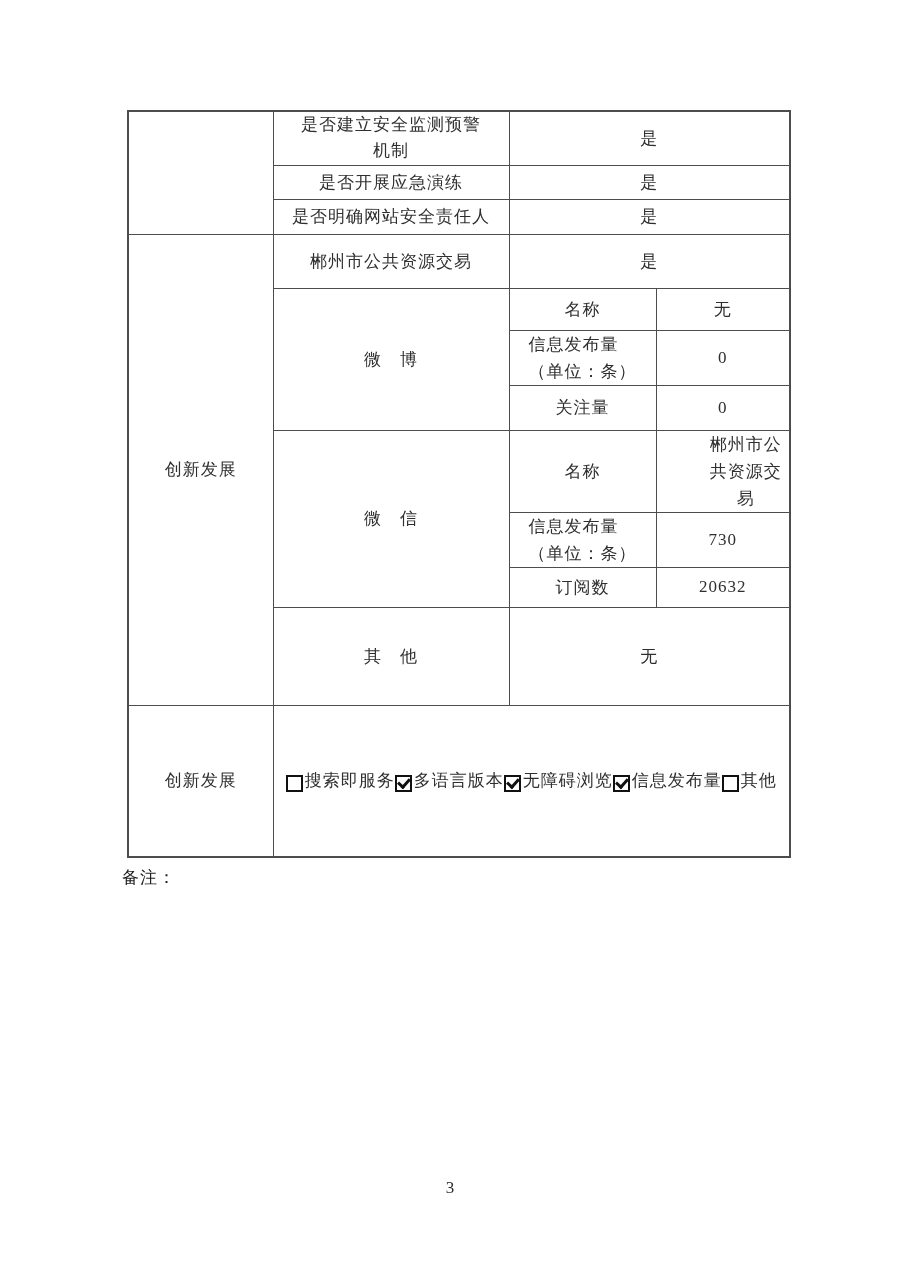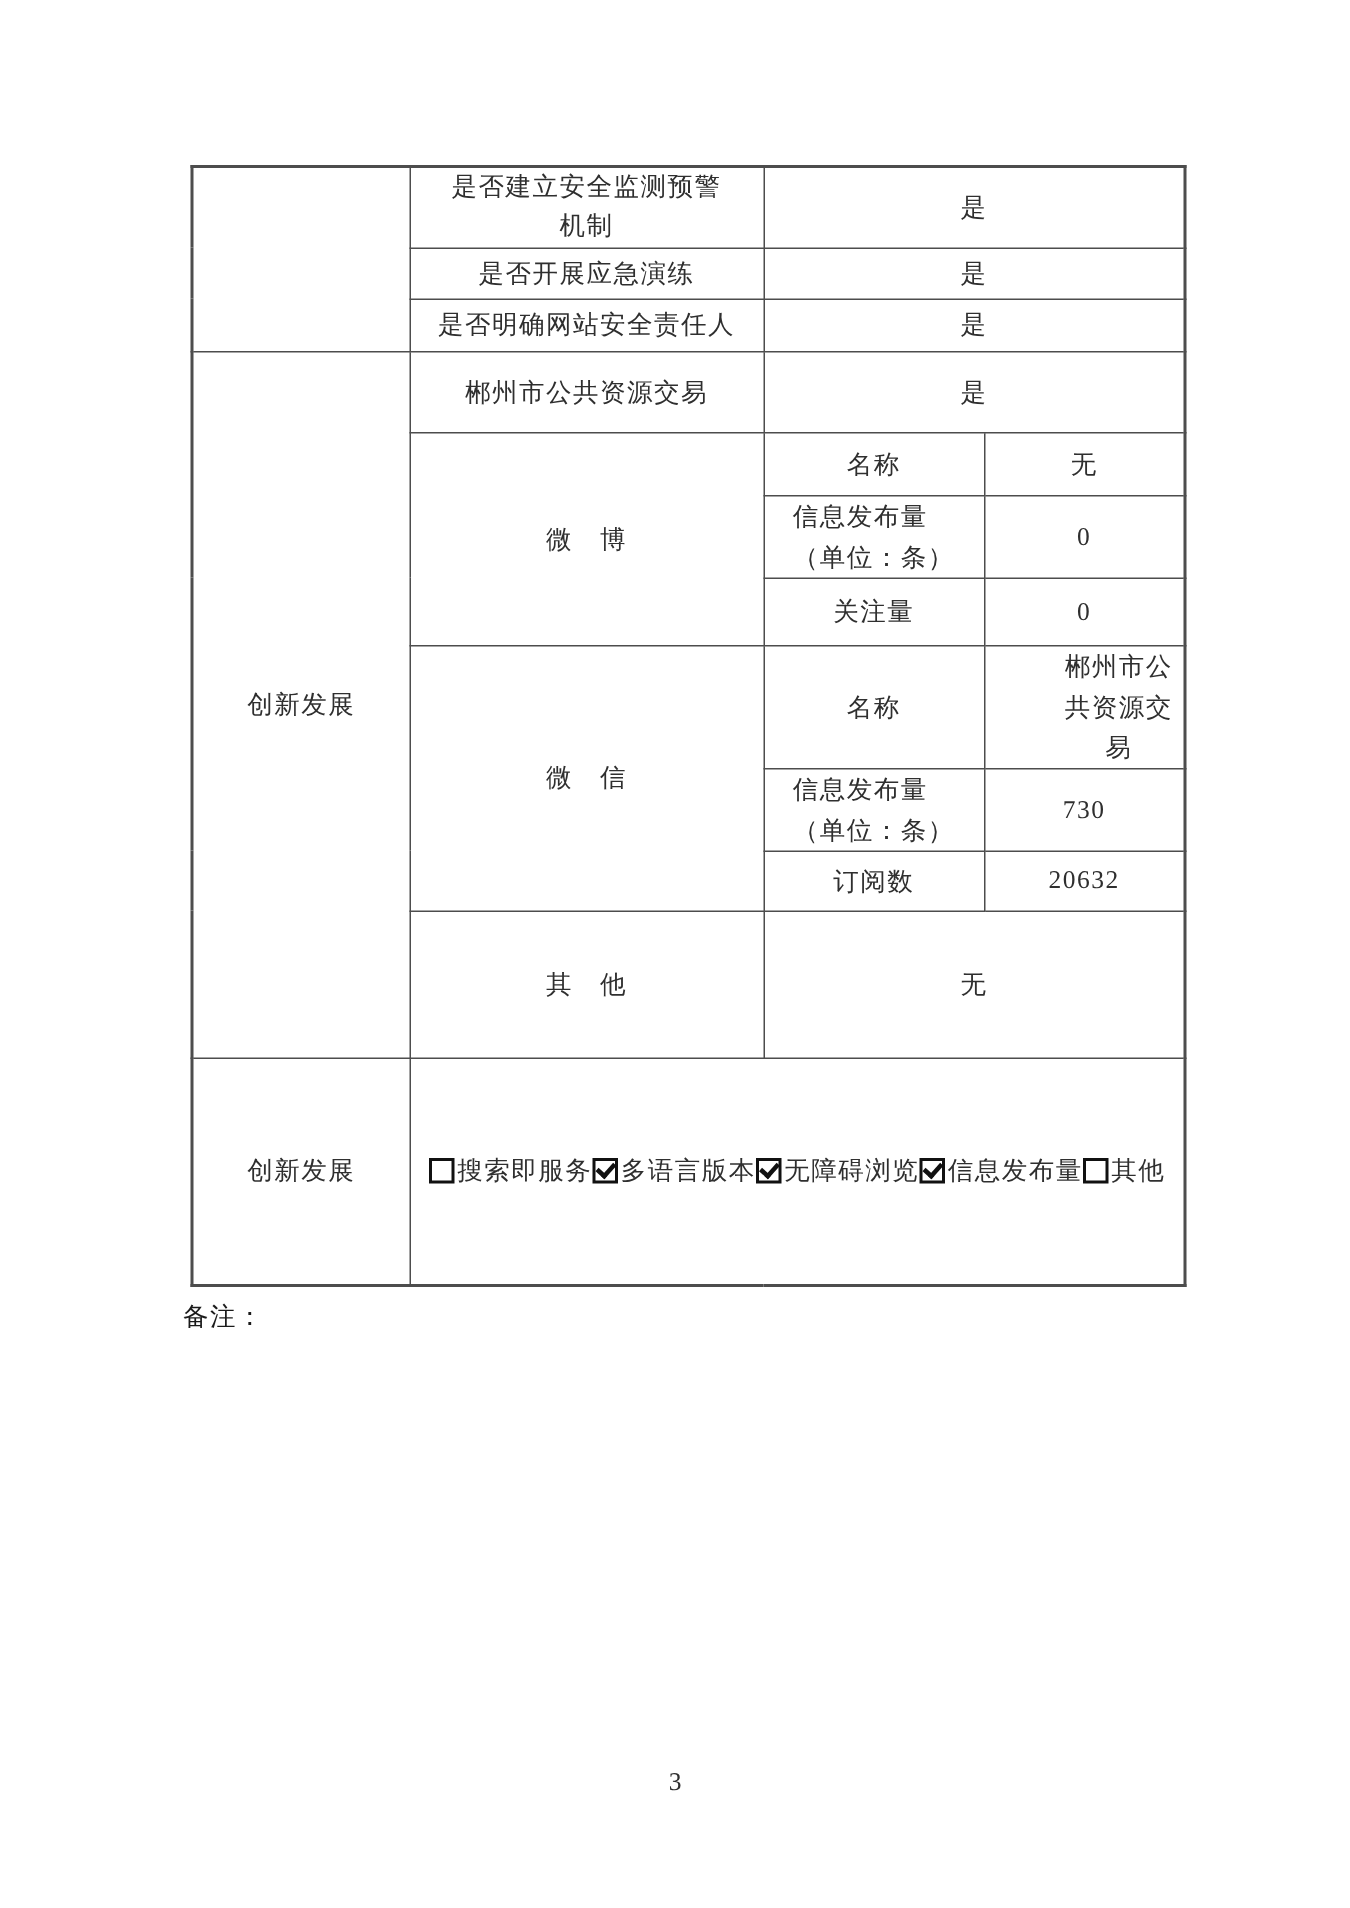--- a/index.html
+++ b/index.html
@@ -28,21 +28,21 @@
   .two-line{display:inline-block;text-align:left;line-height:27px;}
   .two-line span{display:block;}
   .label-narrow{display:inline-block;max-width:185px;line-height:26px;}
   .wrap-6{display:inline-block;max-width:104px;line-height:27px;margin-left:46px;}
 
   
   .cb-row{
     display:flex;justify-content:center;align-items:center;
     font-size:17px;letter-spacing:1px;white-space:nowrap;
   }
-  .cb-item{display:inline-flex;align-items:center;}
+  .cb-item{display:inline-flex;align-items:flex-end;}
   .cb-box{
     display:inline-block;width:13px;height:13px;
     border:2px solid #111;margin-right:2px;position:relative;
     flex:0 0 auto;
   }
   .cb-box.checked::after{
     content:"";position:absolute;left:1px;top:1px;
     width:9px;height:5px;
     border-left:3px solid #111;border-bottom:3px solid #111;
     transform:rotate(-48deg);

